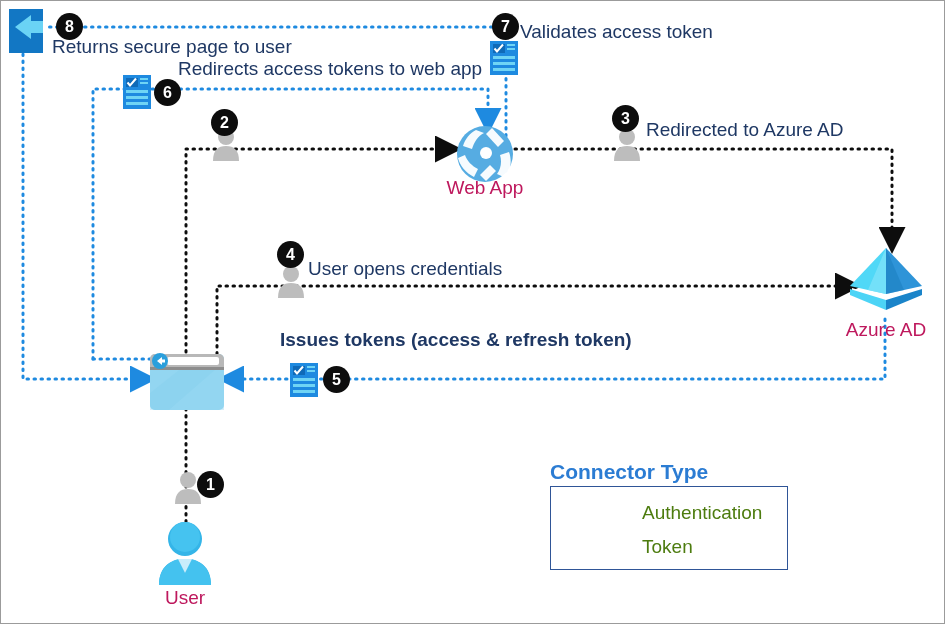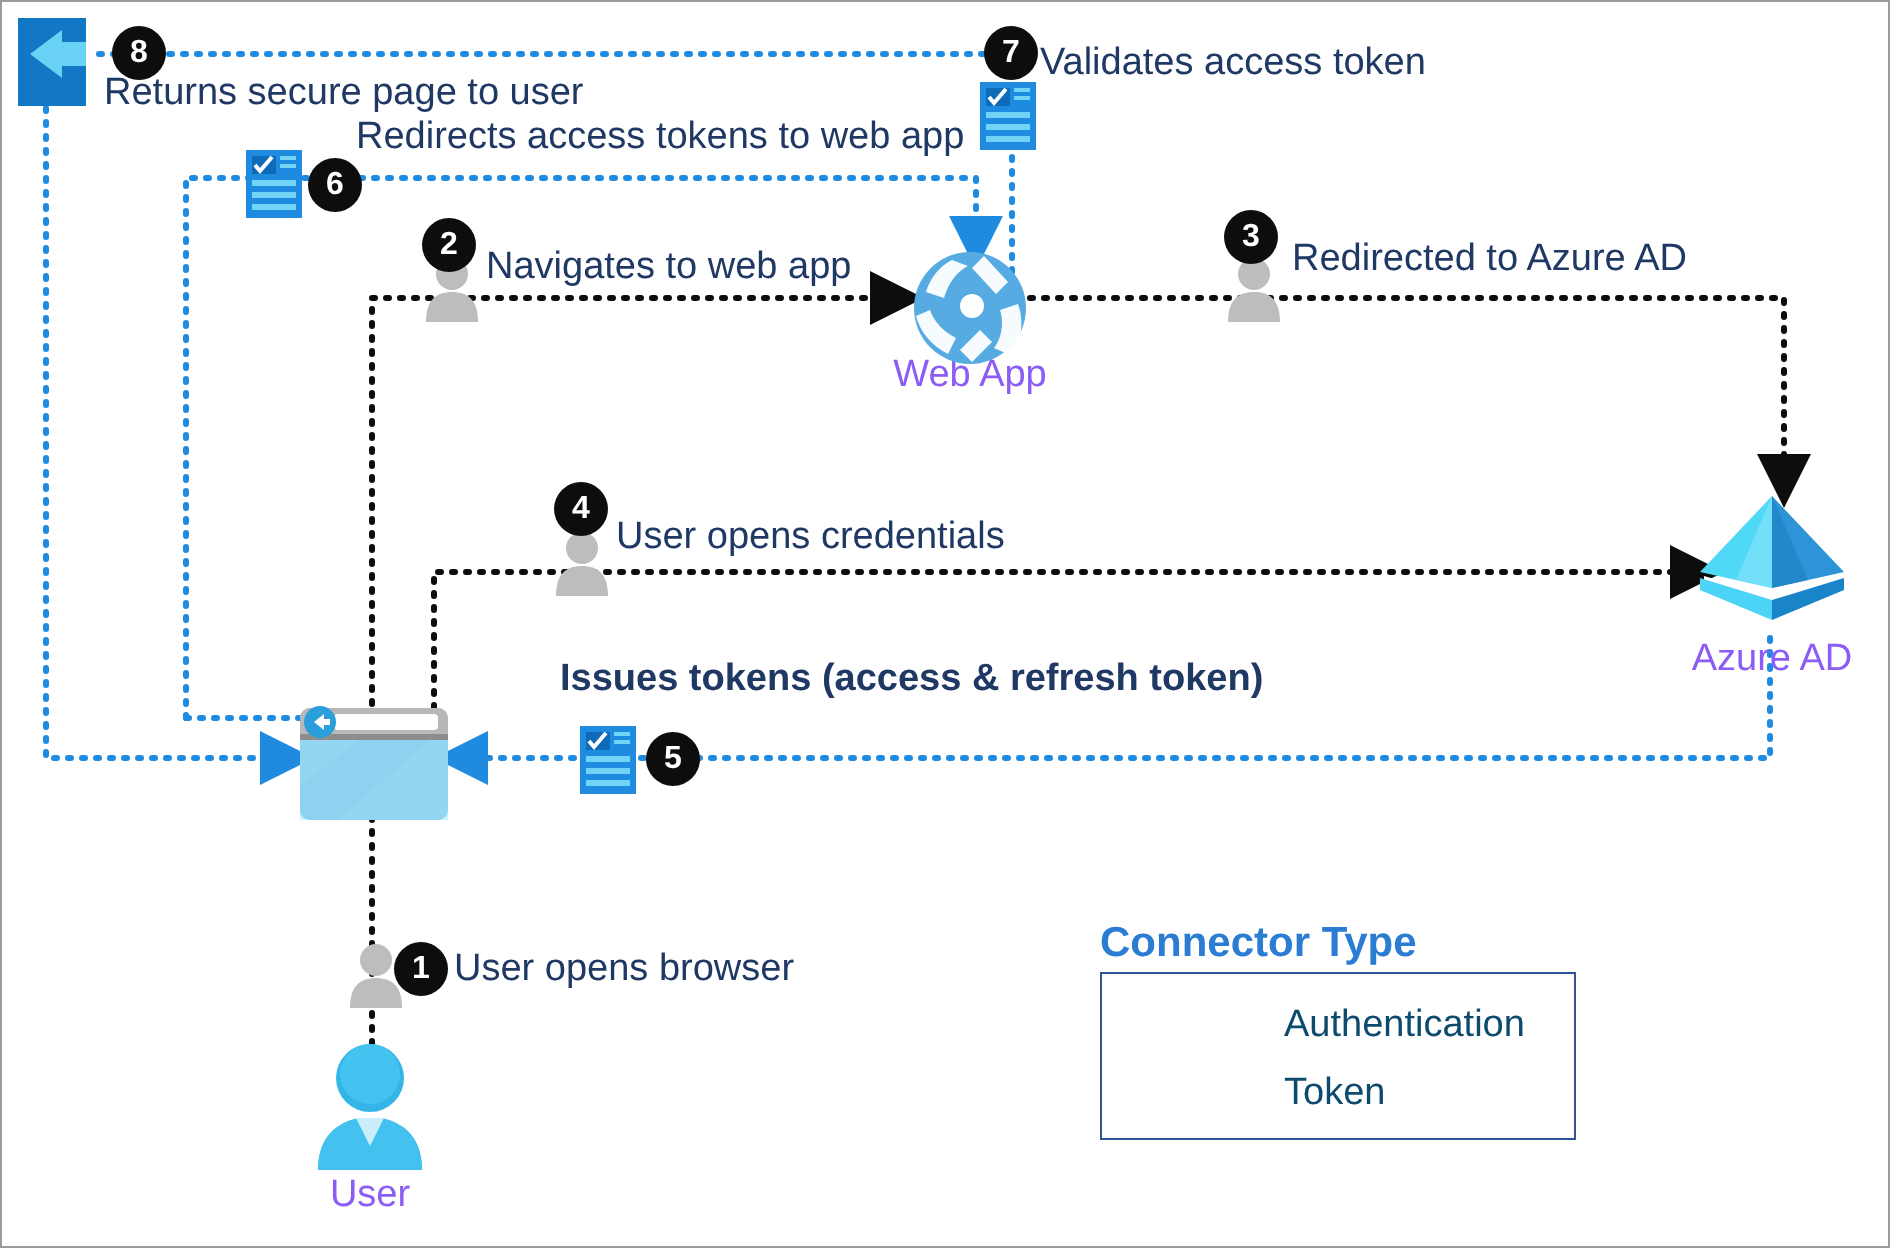--- a/index.html
+++ b/index.html
@@ -29,21 +29,21 @@
   .step-label {
     position: absolute;
     color: #1f3864;
     font-size: 19px;
     line-height: 22px;
     white-space: nowrap;
     font-family: "Liberation Sans", sans-serif;
   }
   .node-label {
     position: absolute;
-    color: #8b5cf6;
+    color: #be185d;
     font-size: 19px;
     line-height: 22px;
     white-space: nowrap;
     text-align: center;
     font-family: "Liberation Sans", sans-serif;
   }
   .badge {
     position: absolute;
     width: 27px;
     height: 27px;
@@ -76,21 +76,21 @@
     font-family: "Liberation Sans", sans-serif;
   }
   .legend-box {
     position: absolute;
     border: 1px solid #2f5597;
     background: #ffffff;
     box-sizing: border-box;
   }
   .legend-text {
     position: absolute;
-    color: #0c4a6e;
+    color: #4d7c0f;
     font-size: 19px;
     white-space: nowrap;
     font-family: "Liberation Sans", sans-serif;
   }
 </style>
 </head>
 <body>
 
 <div id="canvas">
 
@@ -283,22 +283,20 @@
 
   <div class="badge" style="left:196px; top:470px;">1</div>
   <div class="badge" style="left:210px; top:108px;">2</div>
   <div class="badge" style="left:611px; top:104px;">3</div>
   <div class="badge" style="left:276px; top:240px;">4</div>
   <div class="badge" style="left:322px; top:365px;">5</div>
   <div class="badge" style="left:153px; top:78px;">6</div>
   <div class="badge" style="left:491px; top:12px;">7</div>
   <div class="badge" style="left:55px; top:12px;">8</div>
 
-  <div class="step-label" style="left:226px; top:473px;">User opens browser</div>
-  <div class="step-label" style="left:242px; top:122px;">Navigates to web app</div>
   <div class="step-label" style="left:645px; top:106px;margin-top:12px;">Redirected to Azure AD</div>
   <div class="step-label" style="left:307px; top:257px;">User opens credentials</div>
   <div class="step-label" style="left:279px; top:328px;font-weight:bold;">Issues tokens (access &amp; refresh token)</div>
   <div class="step-label" style="left:177px; top:57px;">Redirects access tokens to web app</div>
   <div class="step-label" style="left:519px; top:20px;">Validates access token</div>
   <div class="step-label" style="left:51px; top:35px;">Returns secure page to user</div>
 
   <div class="legend-title" style="left:549px; top:459px;">Connector Type</div>
   <div class="legend-box" style="left:549px; top:485px; width:238px; height:84px;"></div>
   <div class="legend-text" style="left:641px; top:501px;">Authentication</div>

